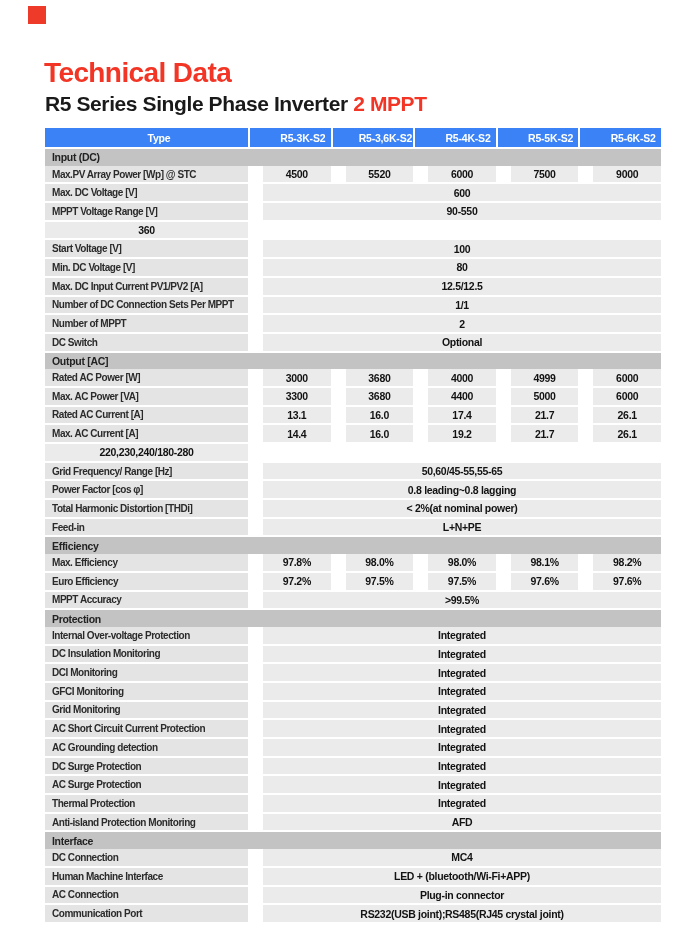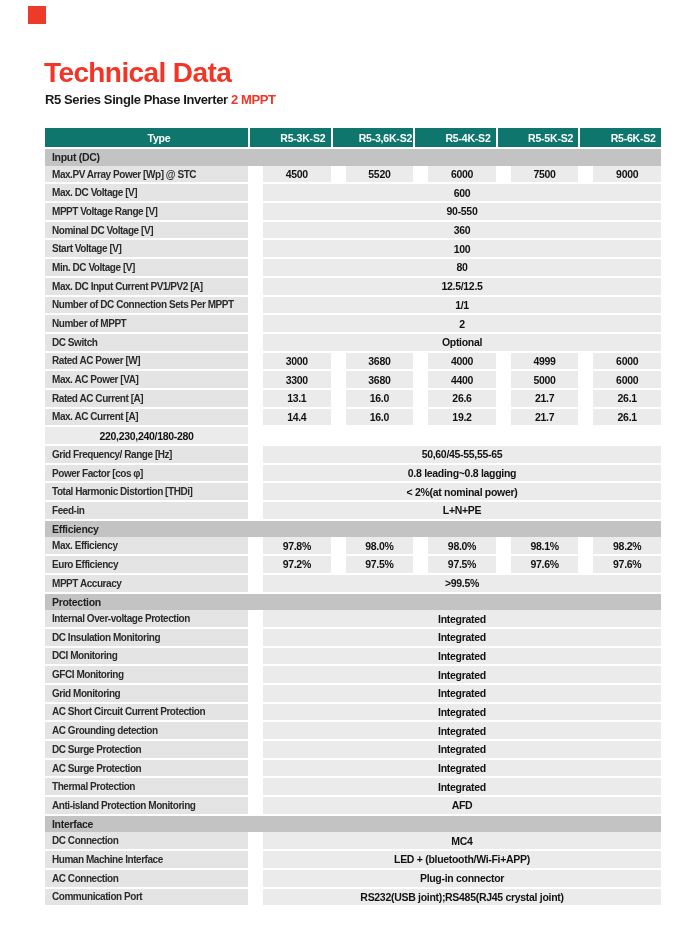--- a/index.html
+++ b/index.html
@@ -17,38 +17,38 @@
   }
   .page-title {
     position: absolute; left: 44px; top: 57px;
     margin: 0;
     font-size: 28px; font-weight: bold; letter-spacing: -0.6px;
     color: #f23525;
   }
   .page-subtitle {
     position: absolute; left: 45px; top: 92px;
     margin: 0;
-    font-size: 13px; font-weight: bold; letter-spacing: -0.4px;
+    font-size: 21px; font-weight: bold; letter-spacing: -0.4px;
     color: #1a1a1a;
     white-space: nowrap;
   }
   .page-subtitle .hl { color: #f23525; }
   .spec-table {
     position: absolute; left: 45px; top: 128px;
     width: 616px;
   }
   .t-header {
     display: grid;
     grid-template-columns: 203px repeat(5, 1fr);
     gap: 2px;
     height: 19px;
     margin-bottom: 2px;
   }
   .t-header .hcell {
-    background: #0f766e;
+    background: #3b82f6;
     color: #ffffff;
     font-size: 10.5px; font-weight: bold; letter-spacing: -0.2px;
     display: flex; align-items: center; justify-content: center;
     overflow: hidden; white-space: nowrap; padding-left: 25px;
   }
   .t-row {
     display: grid;
     gap: 15px;
     height: 16.7px;
     margin-bottom: 2px;
@@ -110,21 +110,20 @@
       </div>
       <div class="t-row merged">
         <div class="lbl">Max. DC Voltage [V]</div>
         <div class="val">600</div>
       </div>
       <div class="t-row merged">
         <div class="lbl">MPPT Voltage Range [V]</div>
         <div class="val">90-550</div>
       </div>
       <div class="t-row merged">
-        <div class="lbl">Nominal DC Voltage [V]</div>
         <div class="val">360</div>
       </div>
       <div class="t-row merged">
         <div class="lbl">Start Voltage [V]</div>
         <div class="val">100</div>
       </div>
       <div class="t-row merged">
         <div class="lbl">Min. DC Voltage [V]</div>
         <div class="val">80</div>
       </div>
@@ -137,41 +136,42 @@
         <div class="val">1/1</div>
       </div>
       <div class="t-row merged">
         <div class="lbl">Number of MPPT</div>
         <div class="val">2</div>
       </div>
       <div class="t-row merged">
         <div class="lbl">DC Switch</div>
         <div class="val">Optional</div>
       </div>
+      <div class="t-section">Output  [AC]</div>
       <div class="t-row cols">
         <div class="lbl">Rated AC Power [W]</div>
         <div class="val">3000</div>
         <div class="val">3680</div>
         <div class="val">4000</div>
         <div class="val">4999</div>
         <div class="val">6000</div>
       </div>
       <div class="t-row cols">
         <div class="lbl">Max. AC Power [VA]</div>
         <div class="val">3300</div>
         <div class="val">3680</div>
         <div class="val">4400</div>
         <div class="val">5000</div>
         <div class="val">6000</div>
       </div>
       <div class="t-row cols">
         <div class="lbl">Rated AC Current [A]</div>
         <div class="val">13.1</div>
         <div class="val">16.0</div>
-        <div class="val">26.6</div>
+        <div class="val">17.4</div>
         <div class="val">21.7</div>
         <div class="val">26.1</div>
       </div>
       <div class="t-row cols">
         <div class="lbl">Max. AC Current [A]</div>
         <div class="val">14.4</div>
         <div class="val">16.0</div>
         <div class="val">19.2</div>
         <div class="val">21.7</div>
         <div class="val">26.1</div>

